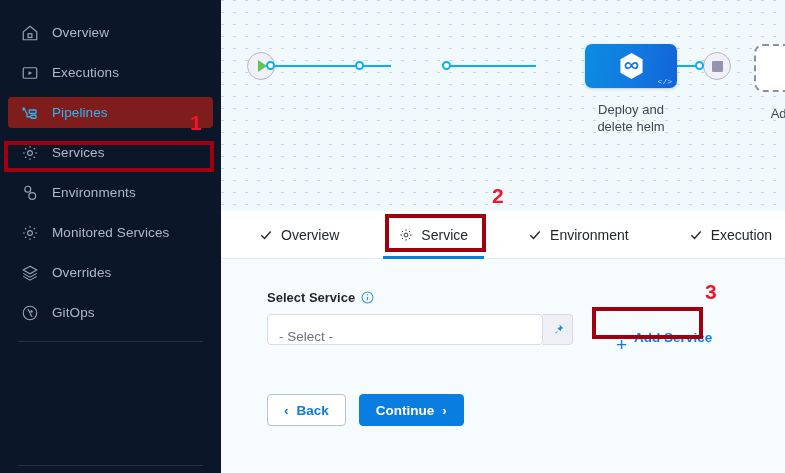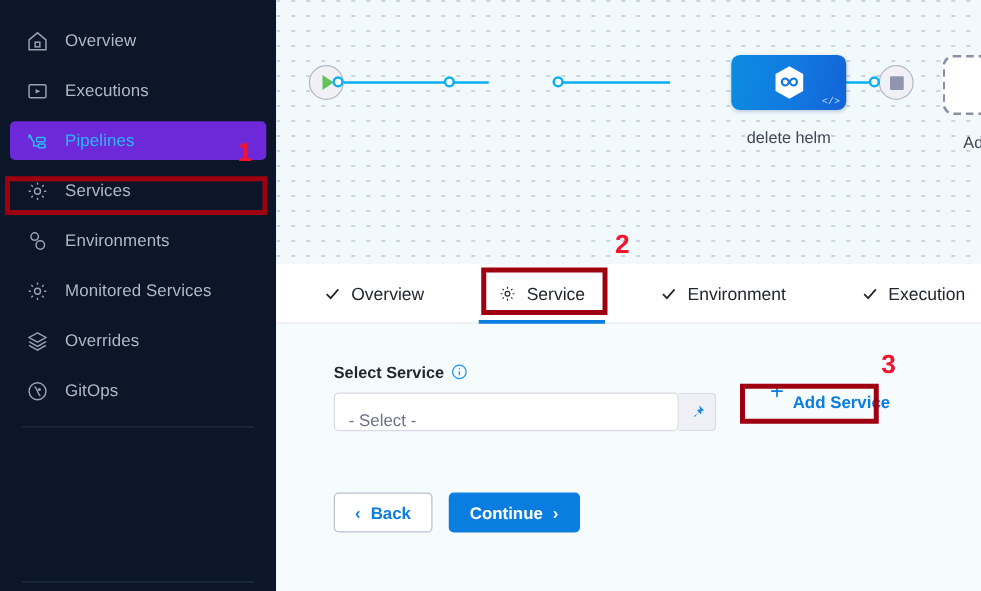--- a/index.html
+++ b/index.html
@@ -18,21 +18,21 @@
   }
   .nav-item{
     display:flex;align-items:center;gap:13px;
     height:31px;margin:0 8px 9px 8px;padding-left:13px;
     border-radius:4px;box-sizing:border-box;
     color:#b0b9c6;font-size:13.5px;letter-spacing:.1px;
     cursor:pointer;
   }
   .nav-item .ic{width:18px;height:18px;display:flex;align-items:center;justify-content:center;flex:0 0 18px;}
   .nav-item svg{display:block;}
-  .nav-item.active{background:#6d28d9;color:#29b8f5;}
+  .nav-item.active{background:#7f1d1d;color:#29b8f5;}
   .nav-item.active svg{stroke:#29b8f5;}
   .nav-sep{height:1px;background:#22304a;margin:13px 18px 13px 18px;}
   .sidebar-bottom-sep{position:absolute;left:18px;right:18px;bottom:7px;height:1px;background:#22304a;}
   .spacer-lg{height:9px;}
 
   
   .main{flex:1;height:473px;display:flex;flex-direction:column;background:#f4fafd;position:relative;}
 
   
   .canvas{
@@ -112,21 +112,21 @@
     width:276px;height:31px;background:#ffffff;border:1px solid #d9dae5;border-radius:4px;
     display:flex;align-items:flex-end;padding-left:11px;box-sizing:border-box;
     font-size:13.5px;color:#6b7183;cursor:pointer;
   }
   .pin-box{
     width:30px;height:31px;background:#eef0f5;border:1px solid #d9dae5;border-left:none;
     border-radius:0 4px 4px 0;display:flex;align-items:center;justify-content:center;
     box-sizing:border-box;cursor:pointer;
   }
   .add-service{
-    display:flex;align-items:flex-start;gap:7px;margin-left:34px;
+    display:flex;align-items:flex-end;gap:7px;margin-left:34px;
     color:#0a7ee0;font-size:13.5px;font-weight:bold;cursor:pointer;
     padding:0 9px;height:31px;align-self:center;
   }
   .plus-blue{font-size:19px;font-weight:normal;line-height:0;}
 
   .btn-row{display:flex;gap:13px;margin-top:49px;}
   .btn{
     height:32px;border-radius:4px;display:flex;align-items:center;gap:8px;
     font-size:13.5px;font-weight:bold;cursor:pointer;box-sizing:border-box;padding:0 16px;
   }
@@ -255,20 +255,21 @@
               <path d="M13 1 24.5 7.5v14L13 28 1.5 21.5v-14z" fill="#ffffff"></path>
               <path d="M9.6 11.2a2.9 2.9 0 0 0 0 5.8c1.6 0 2.4-1.2 3.4-2.9 1-1.7 1.8-2.9 3.4-2.9a2.9 2.9 0 0 1 0 5.8c-1.6 0-2.4-1.2-3.4-2.9-1-1.7-1.8-2.9-3.4-2.9z" fill="none" stroke="#1279e0" stroke-width="1.8"></path>
             </svg>
           </span>
           <span class="stage-code">&lt;/&gt;</span>
         </div>
         <div class="port" style="left:134px;"></div>
         <div class="port" style="left:221px;"></div>
 
         <div class="stage-label">
+          <div>Deploy and</div>
           <div>delete helm</div>
         </div>
 
         <div class="add-stage">
           
           
         </div>
         <div class="add-stage-label">Add Stage</div>
 
         <div class="port" style="left:474px;"></div>

